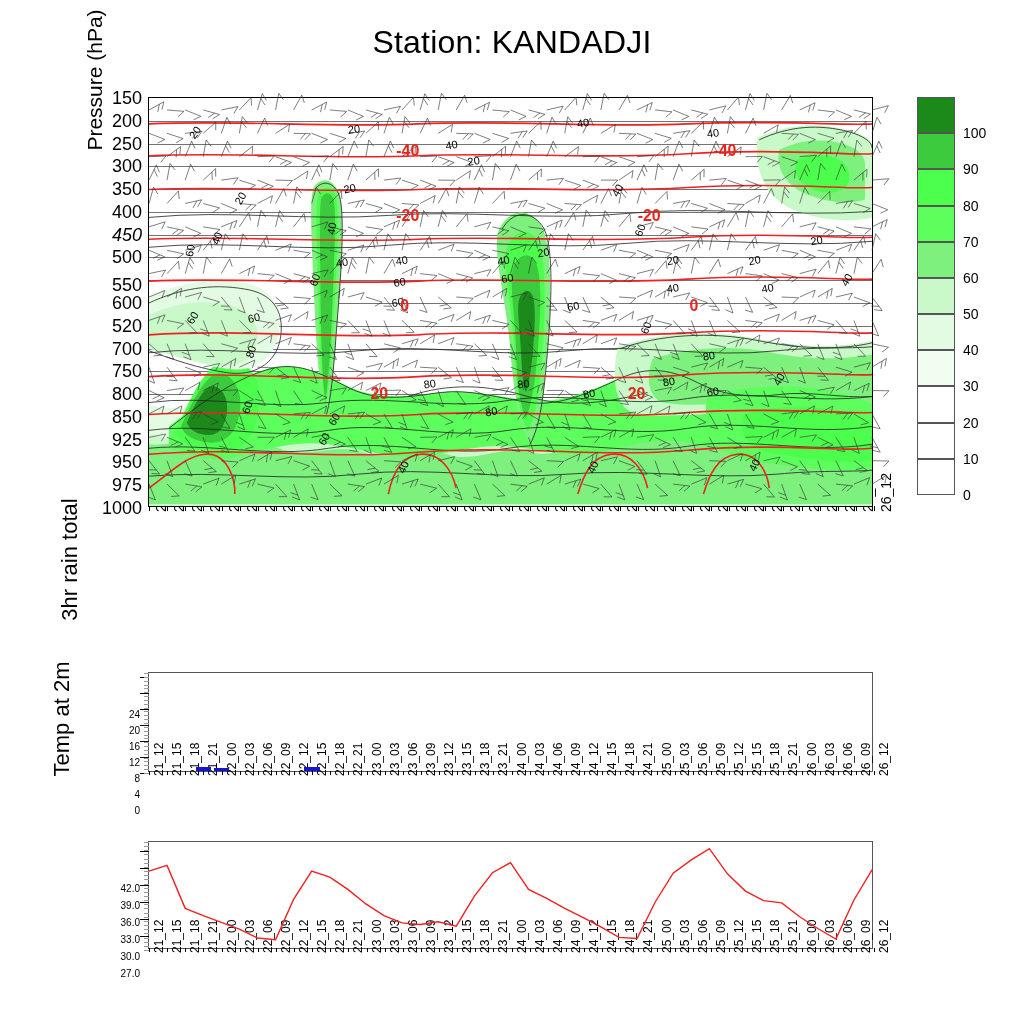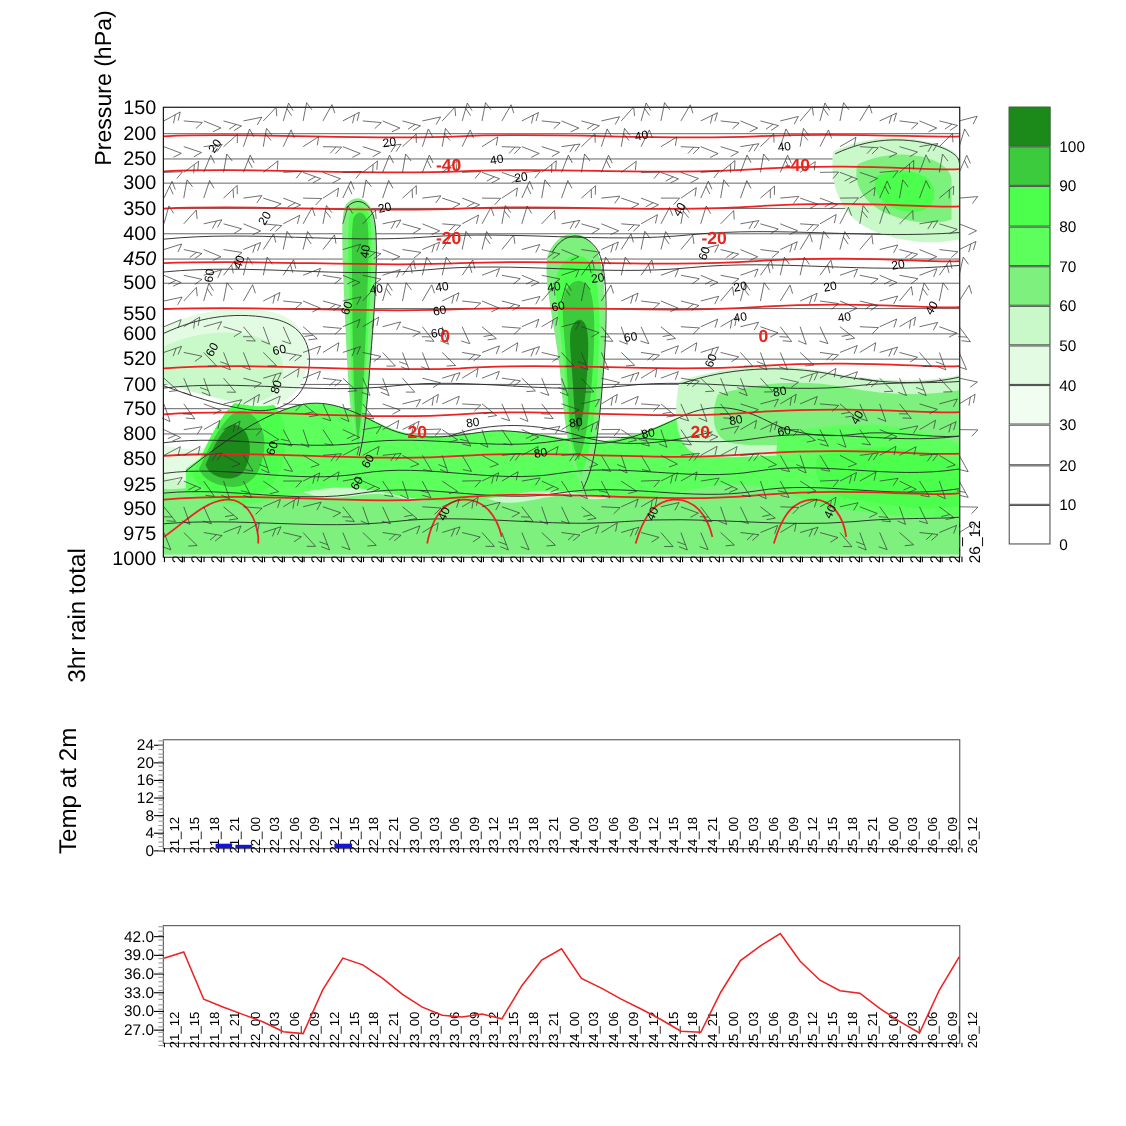--- a/index.html
+++ b/index.html
@@ -41,33 +41,34 @@
               border:1px solid #555;box-sizing:border-box;background:#fff;}
   .temp-panel{position:absolute;left:148px;top:841px;width:725px;height:108px;
               border:1px solid #555;box-sizing:border-box;background:#fff;}
   .ylab-rain{position:absolute;left:-92px;top:-6px;width:215px;
              transform:rotate(-90deg);transform-origin:left top;
              font-size:22px;text-align:center;white-space:nowrap;}
   .ylab-temp{position:absolute;left:-100px;top:-8px;width:230px;
              transform:rotate(-90deg);transform-origin:left top;
              font-size:22px;text-align:center;white-space:nowrap;}
   .sytick{position:absolute;right:100%;margin-right:9px;transform:translateY(-50%);
-          font-size:14px;white-space:nowrap;line-height:1;}
+          font-size:10px;white-space:nowrap;line-height:1;margin-top:38px;}
   .symark{position:absolute;right:100%;width:9px;height:0;border-top:1px solid #000;}
   .syminor{position:absolute;right:100%;width:5px;height:0;border-top:1px solid #999;}
   .sxtick{position:absolute;top:100%;margin-top:5px;font-size:12px;white-space:nowrap;
           line-height:1;transform:rotate(-90deg);transform-origin:left top;}
   .sxmark{position:absolute;top:100%;width:0;height:4px;border-left:1px solid #000;}
   .bar{position:absolute;bottom:0;background:#1414d2;}
 </style>
 </head>
 <body>
 
 <div id="root">
 
+  <div class="title">Station: KANDADJI</div>
 
   <div class="main-panel">
     <div class="ylab-main">Pressure (hPa)</div>
     <div id="main-yticks">
         <div class="ytick" style="top: 0px;">150</div>
         <div class="ytick" style="top: 22.7778px;">200</div>
         <div class="ygrid" style="top: 22.7778px;"></div>
         <div class="ytick" style="top: 45.5556px;">250</div>
         <div class="ygrid" style="top: 45.5556px;"></div>
         <div class="ytick" style="top: 68.3333px;">300</div>

